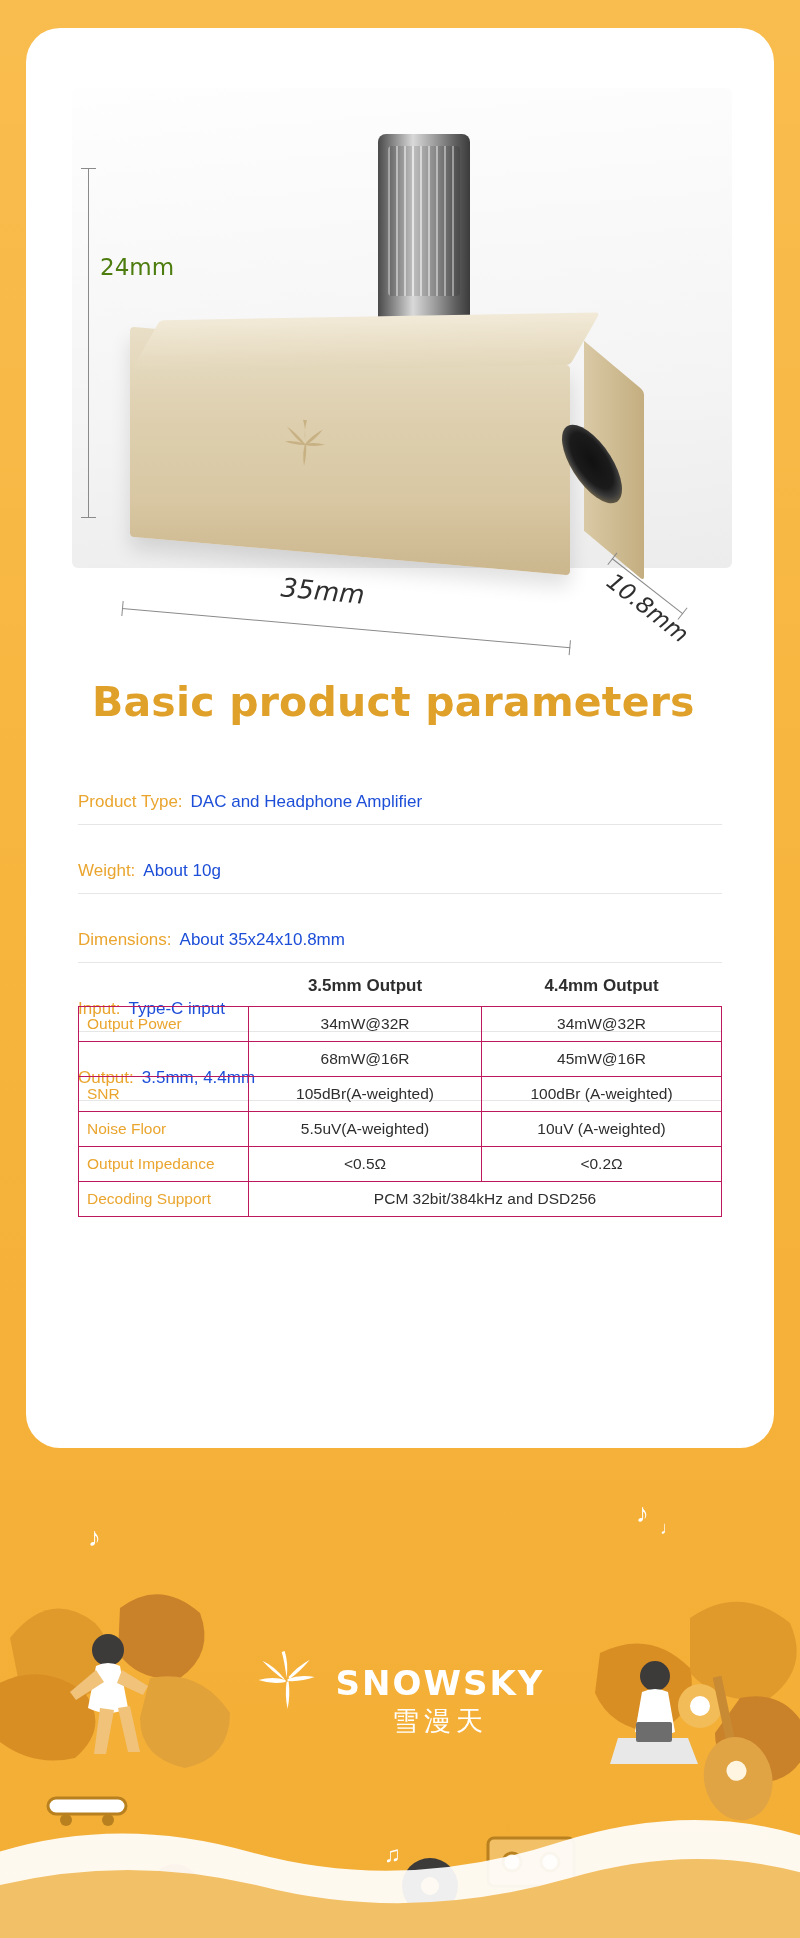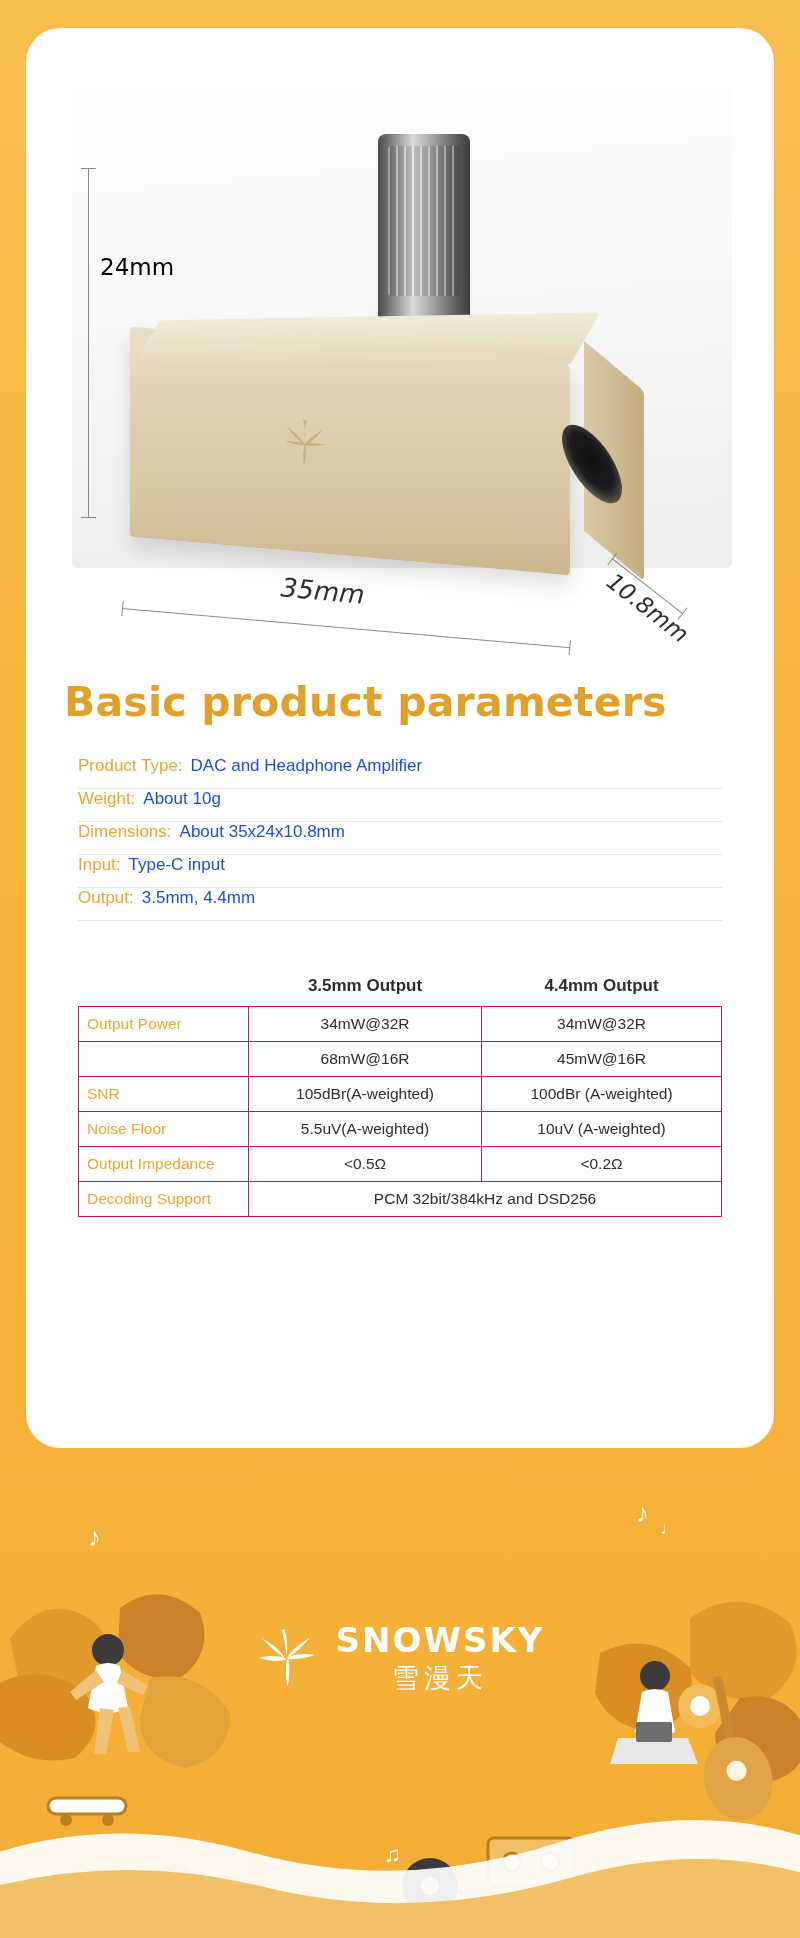--- a/index.html
+++ b/index.html
@@ -44,21 +44,21 @@
     background: #8a8a8a;
   }
   .dim-v:before, .dim-v:after {
     content:""; position:absolute; left:-7px; width:15px; height:1px; background:#8a8a8a;
   }
   .dim-v:before { top:0; }
   .dim-v:after  { bottom:0; }
   .dim-v-label {
     position: absolute;
     left: 74px; top: 226px;
-    font-size: 23px; color: #000000;
+    font-size: 23px; color: #4d7c0f;
     font-family: "DejaVu Sans", sans-serif;
   }
   .dim-h {
     position: absolute;
     left: 96px; top: 580px;
     width: 450px; height: 1px;
     background: #8a8a8a;
     transform: rotate(5deg);
     transform-origin: left center;
   }
@@ -158,39 +158,40 @@
   .logo-mark {
     position:absolute;
     left: 145px; top: 100px;
     width: 60px; height: 60px;
     transform: skewY(5deg);
     opacity: 0.55;
   }
   
   .heading {
     position: absolute;
-    left: 38px; top: 650px;
+    left: 66px; top: 650px;
     font-size: 41px;
     font-weight: bold;
     color: #e0a12a;
     letter-spacing: 0.2px;
     font-family: "DejaVu Sans", sans-serif;
   }
   
   .spec-list {
     position: absolute;
     left: 52px; top: 728px;
     width: 644px;
   }
   .spec-row {
     display: flex;
     align-items: baseline;
     height: 33px;
     border-bottom: 1px solid #e6e6e6;
     font-size: 17px;
+    margin-top: 36px;
   }
   .spec-label { color:#eaa52e; margin-right:8px; }
   .spec-value { color:#1d4ed8;text-align:center; }
   
   .spec-table {
     position: absolute;
     left: 52px; top: 928px;
     width: 644px;
     border-collapse: collapse;
     font-size: 15.5px;
@@ -231,20 +232,21 @@
     display: flex;
     align-items: center;
     gap: 18px;
     z-index: 5;
   }
   .brand-mark { width: 62px; height: 62px; }
   .brand-text-en {
     font-size: 34px; font-weight: bold; color: #ffffff;
     letter-spacing: 2px;
     font-family: "DejaVu Sans", sans-serif;
+    margin-top: 43px;
   }
   .brand-text-cn {
     font-size: 27px; color: #ffffff; letter-spacing: 5px;
     text-align: center;
     font-family: "DejaVu Sans", sans-serif;
   }
   .note { position: absolute; color: #ffffff; font-size: 26px; }
 </style>
 </head>
 <body>

